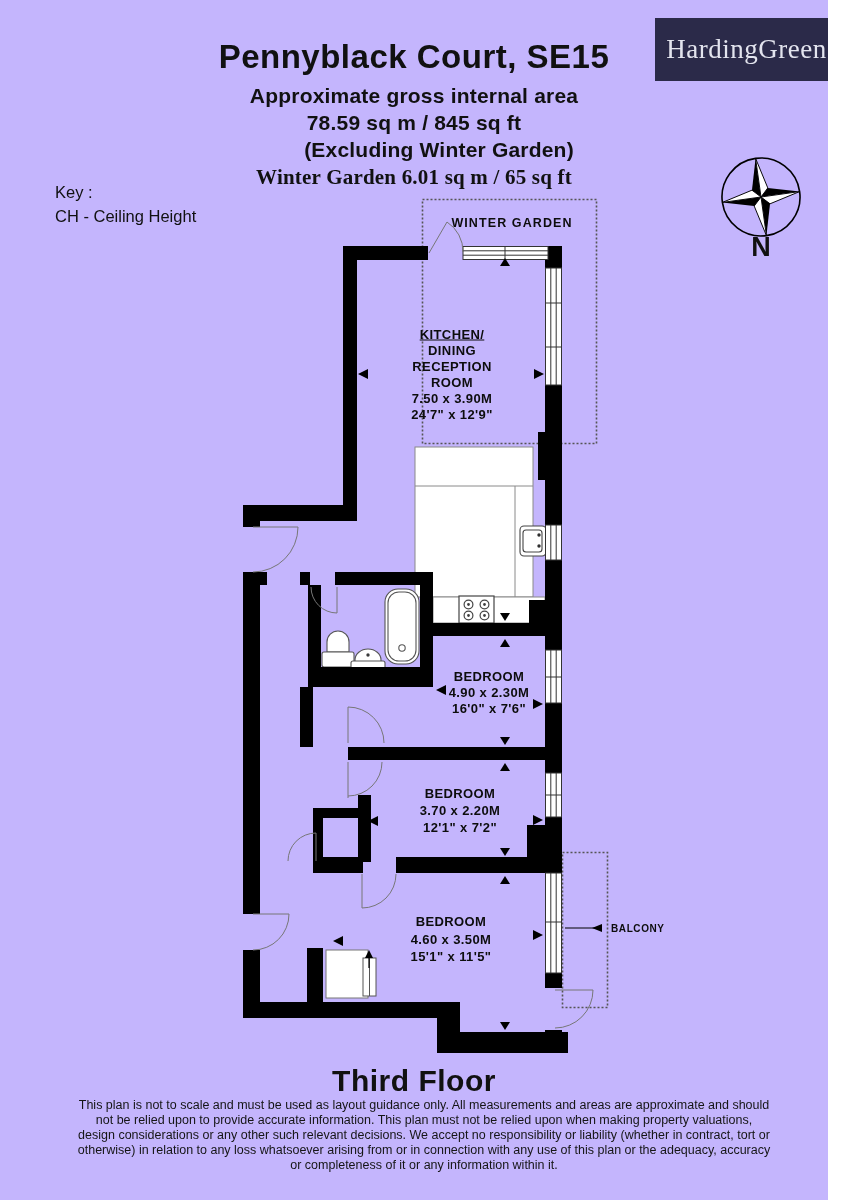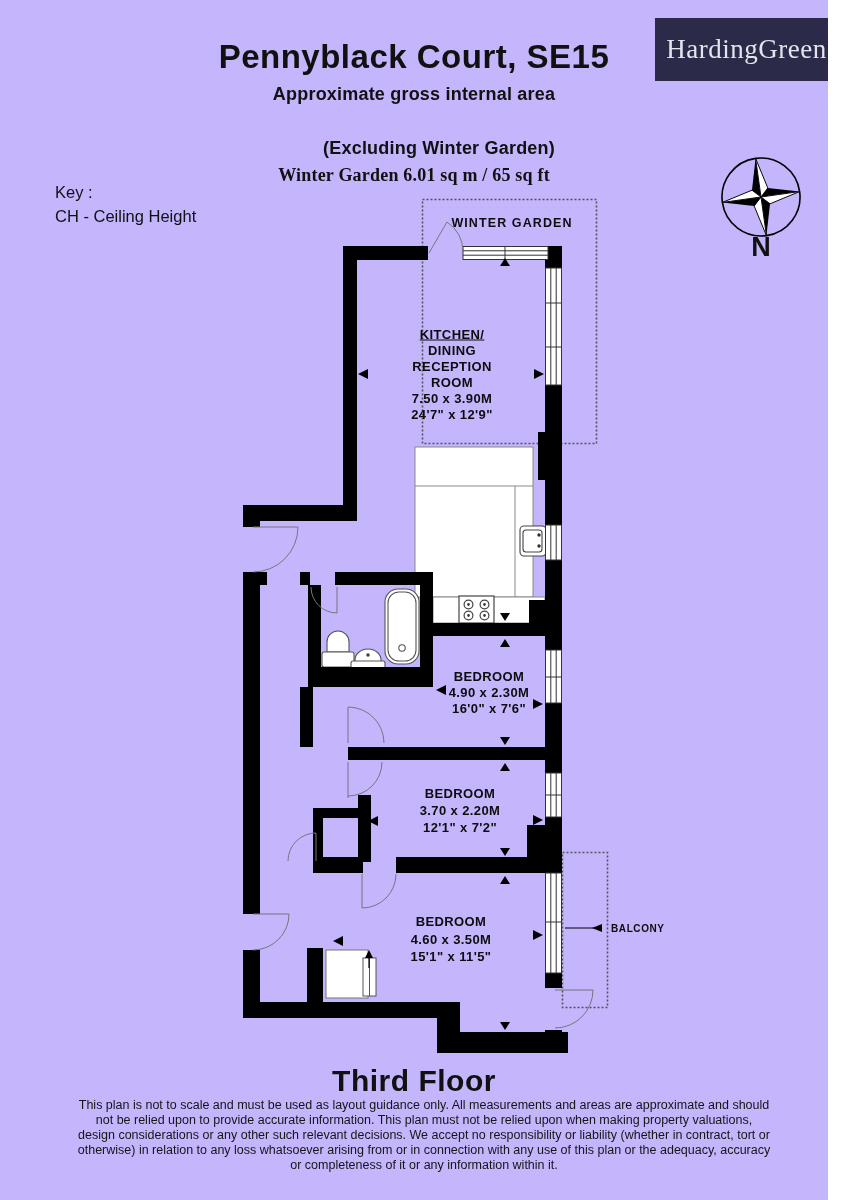--- a/index.html
+++ b/index.html
@@ -1,21 +1,21 @@
 <!DOCTYPE html>
 <html><head>
 <meta charset="utf-8">
 <style>
   html,body{margin:0;padding:0;background:#fff;}
   .page{position:relative;width:828px;height:1200px;background:#c4b5fd;overflow:hidden;
         font-family:"Liberation Sans",sans-serif;color:#111;}
   .abs{position:absolute;}
   .ctr{transform:translateX(-50%);left:50%;text-align:center;white-space:nowrap;}
   .title{top:38px;font-size:33px;font-weight:bold;letter-spacing:.5px;}
-  .sub{font-size:18px;font-weight:bold;letter-spacing:.2px;}
+  .sub{font-size:21px;font-weight:bold;letter-spacing:.2px;}
   .sub1{top:84px;} .sub2{top:111px;} .sub3{top:138px;margin-left:25px;} .sub4{top:165px;font-family:Liberation Serif, serif;}
   .logo{left:655px;top:10px;width:183px;height:63px;background:#2b2a49;
         display:flex;align-items:center;justify-content:center;margin-top:8px;}
   .logo span{font-family:"Liberation Serif",serif;font-size:27px;color:#e3e4ee;letter-spacing:.5px;}
   .key{left:55px;font-size:16.5px;}
   .key1{top:183px;} .key2{top:207px;}
   .plan-svg{left:0;top:0;width:848px;height:1200px;}
   .lbl{position:absolute;transform:translate(-50%,-50%);font-weight:bold;font-size:13px;
        letter-spacing:.4px;white-space:nowrap;color:#0d0d0d;}
   .wg-lbl{letter-spacing:1.1px;font-size:12.5px;}
@@ -25,20 +25,21 @@
   .disc{width:848px;text-align:center;font-size:12.5px;line-height:15px;color:#151515;}
   .d0{top:1098px;} .d1{top:1113px;} .d2{top:1128px;} .d3{top:1143px;} .d4{top:1158px;}
 </style>
 </head>
 <body>
 
 <div class="page">
 
   <div class="abs ctr title">Pennyblack Court, SE15</div>
   <div class="abs ctr sub sub1">Approximate gross internal area</div>
+  <div class="abs ctr sub sub2">78.59 sq m / 845 sq ft</div>
   <div class="abs ctr sub sub3">(Excluding Winter Garden)</div>
   <div class="abs ctr sub sub4">Winter Garden 6.01 sq m / 65 sq ft</div>
 
   <div class="abs logo">
     <span>HardingGreen</span>
   </div>
 
   <div class="abs key key1">Key :</div>
   <div class="abs key key2">CH - Ceiling Height</div>
 

